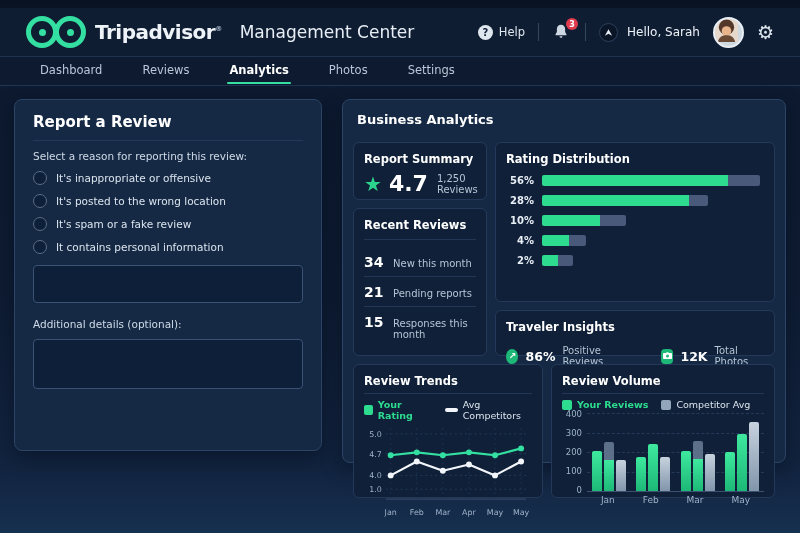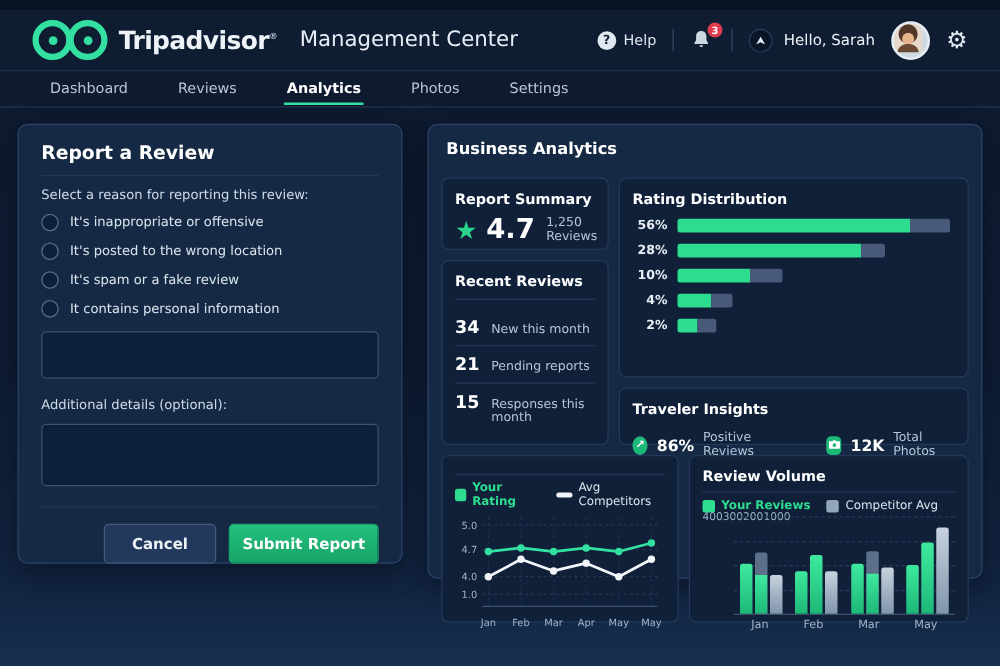--- a/index.html
+++ b/index.html
@@ -100,21 +100,21 @@
   .volume-card{flex:1;}
   .legend{display:flex;align-items:center;gap:13px;margin:5px 0 3px;}
   .leg-item{display:flex;align-items:center;gap:5px;}
   .leg-sq{width:10px;height:10px;border-radius:2px;background:#2edc90;}
   .leg-dash{width:14px;height:4px;border-radius:2px;background:#f2f6fa;}
   .leg-dash.gray{background:#93a5ba;width:10px;height:10px;}
   .leg-txt-green{font-size:9.5px;font-weight:bold;color:#2edc90;}
   .leg-txt{font-size:9.5px;color:#dbe4ee;}
   
   .vol-chart{display:flex;gap:5px;margin-top:2px;}
-  .vol-ylabels{display:flex;justify-content:space-between;height:86px;width:20px;
+  .vol-ylabels{display:flex;flex-direction:column;justify-content:space-between;height:86px;width:20px;
     font-size:8.5px;color:#9fb3c8;text-align:right;margin-top:-4px;}
   .vol-plot{flex:1;position:relative;height:78px;border-bottom:1px solid #3b516f;}
   .gridline{position:absolute;left:0;right:0;border-top:1px dashed #243a58;}
   .vol-groups{position:absolute;left:0;right:0;bottom:0;top:0;display:flex;justify-content:space-around;align-items:flex-end;}
   .vol-group{display:flex;align-items:flex-end;gap:2px;}
   .vbar{width:10px;border-radius:2px 2px 0 0;position:relative;overflow:hidden;}
   .vbar.green{background:linear-gradient(180deg,#3ee99e,#1db877);}
   .vbar.gray{background:#5d7089;}
   .vbar.lightgray{background:linear-gradient(180deg,#c7d2de,#8195ab);}
   .vbar .base{position:absolute;left:0;right:0;bottom:0;background:linear-gradient(180deg,#3ee99e,#1db877);}
@@ -192,24 +192,20 @@
           <span class="radio-label">It's spam or a fake review</span>
         </div>
         <div class="radio-row">
           <span class="radio"></span>
           <span class="radio-label">It contains personal information</span>
         </div>
       </div>
     <textarea class="ta-other" value="" style=""></textarea>
     <div class="form-label" style="margin-top:11px;">Additional details (optional):</div>
     <textarea class="ta-details" value="" style=""></textarea>
-    <div class="btn-row">
-      <div class="btn btn-cancel">Cancel</div>
-      <div class="btn btn-submit">Submit Report</div>
-    </div>
   </div>
 
   <div class="panel right-panel">
     <div class="ana-title">Business Analytics</div>
     <div class="divider" style="margin:7px 0 0;"></div>
     <div class="ana-body">
       <div class="row1">
         <div class="colA">
           <div class="card summary-card">
             <div class="card-title">Report Summary</div>
@@ -297,20 +293,21 @@
                 </span>
                 <span class="ins-val">12K</span>
                 <span class="ins-lbl">Total Photos</span>
               </div>
             </div>
           </div>
         </div>
       </div>
       <div class="row2">
         <div class="card trends-card">
+          <div class="card-title">Review Trends</div>
           <div class="card-div" style="margin:5px 0 0;"></div>
           <div class="legend">
             <div class="leg-item">
                 <span class="leg-sq"></span>
                 <span class="leg-txt-green">Your Rating</span>
               </div>
             <div class="leg-item">
                 <span class="leg-dash"></span>
                 <span class="leg-txt">Avg Competitors</span>
               </div>

